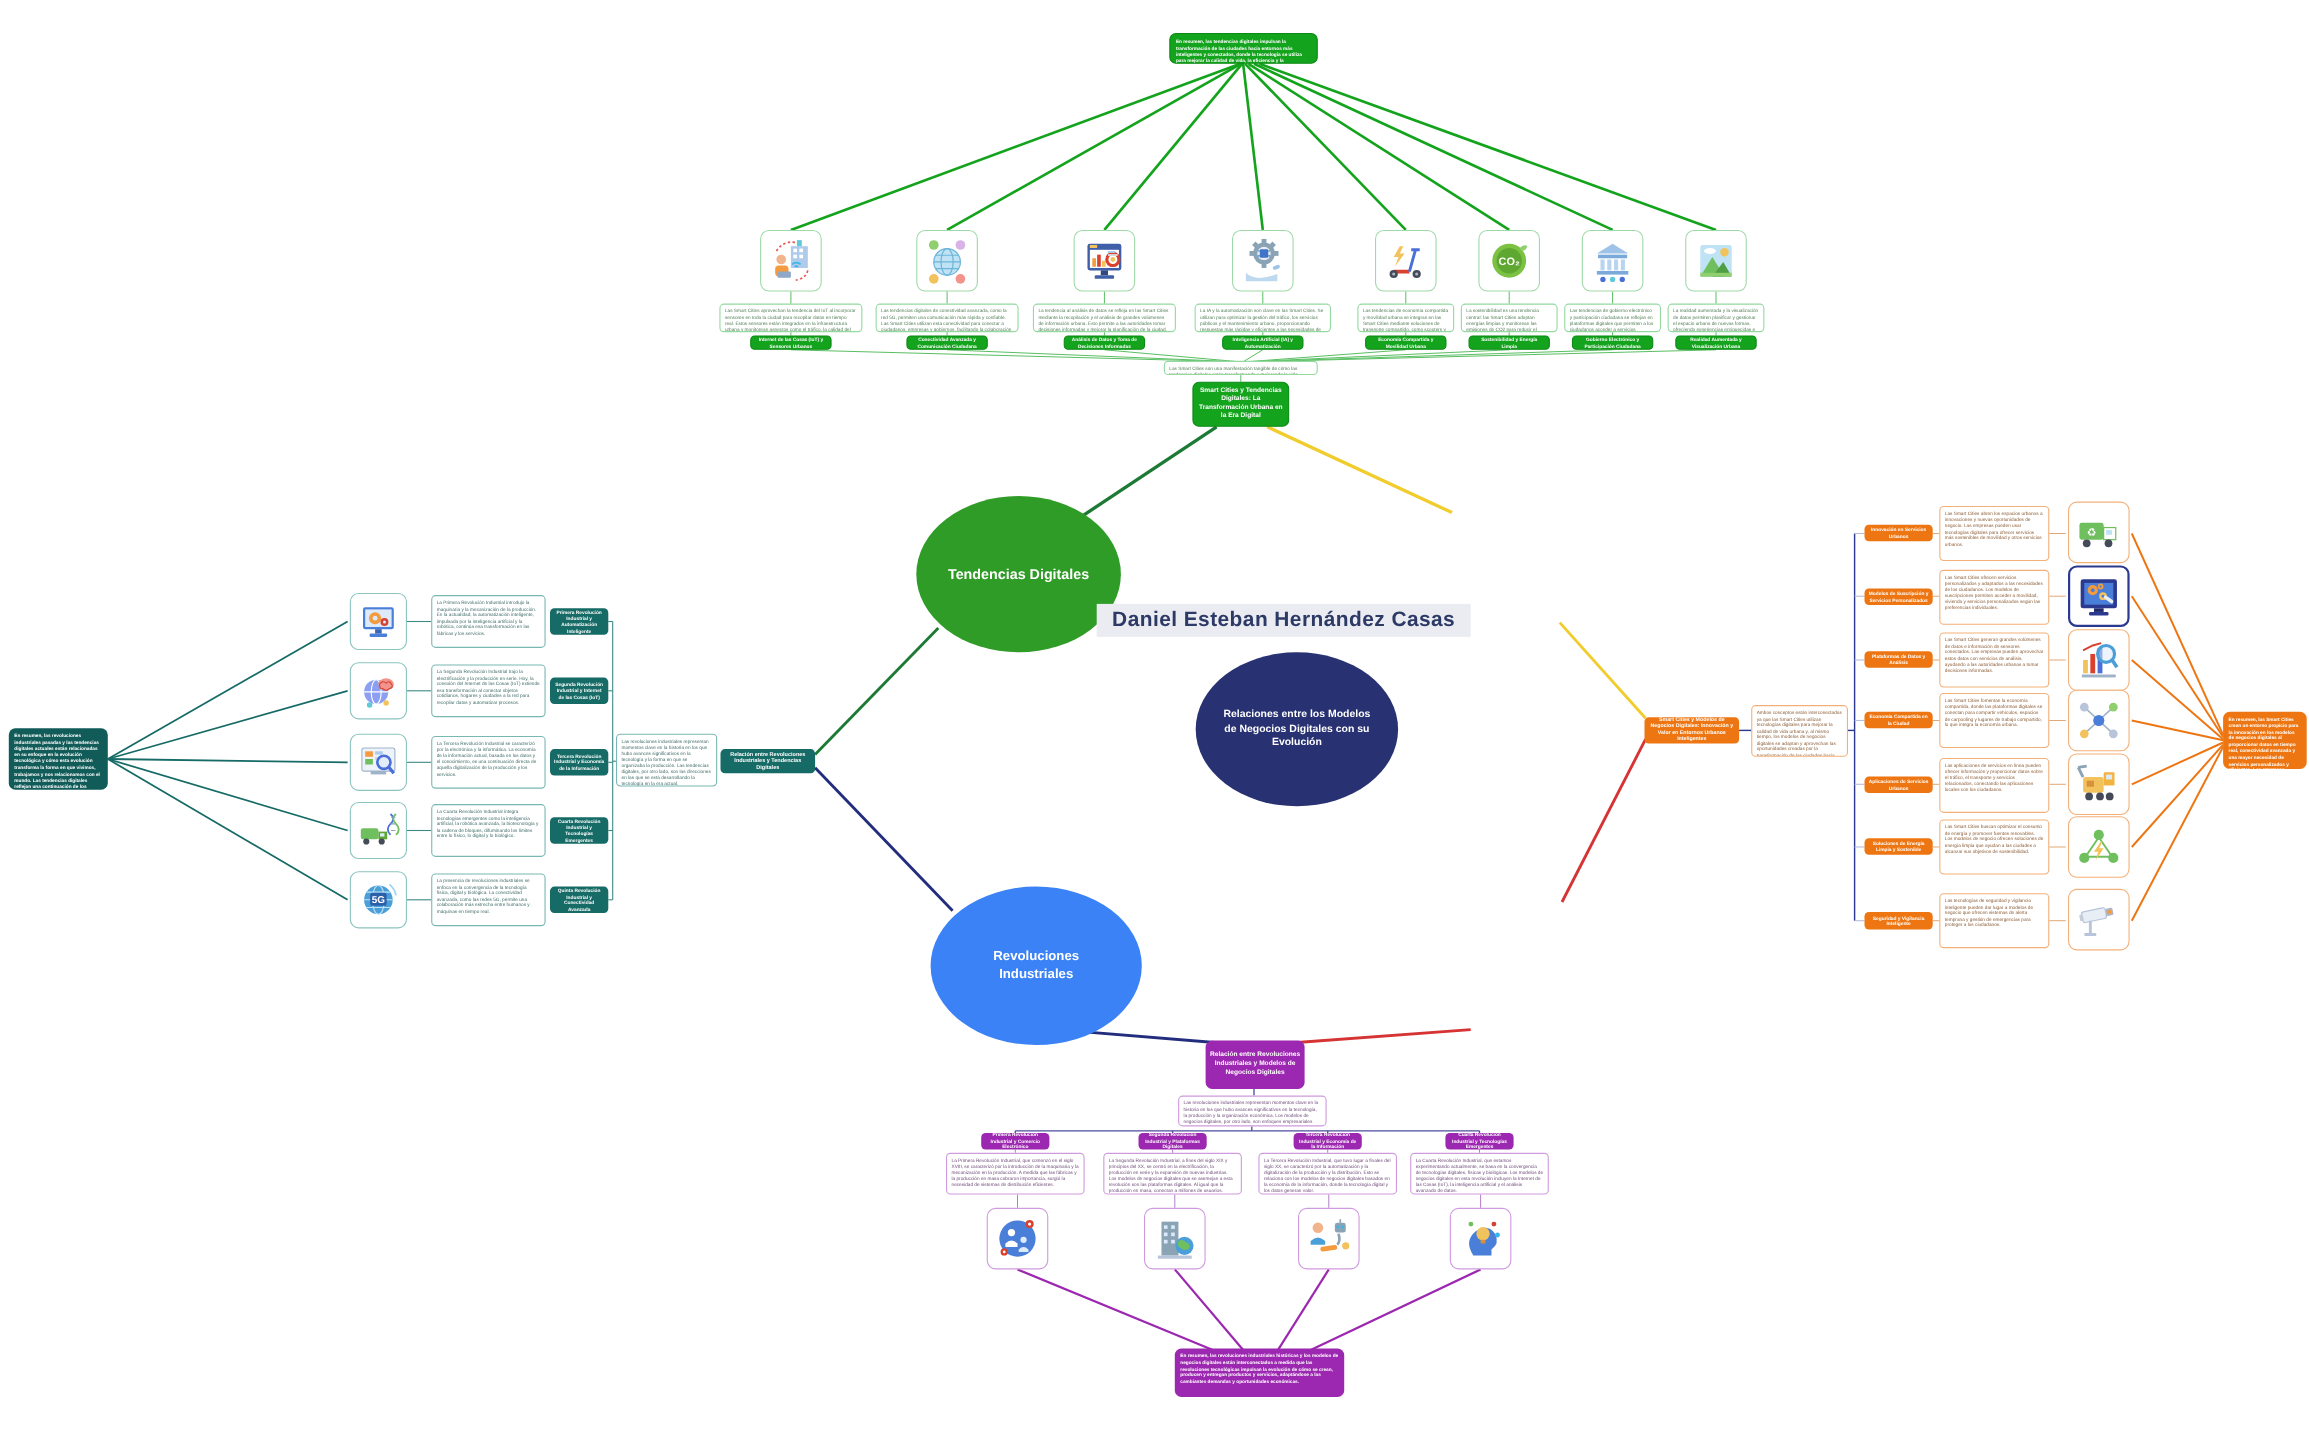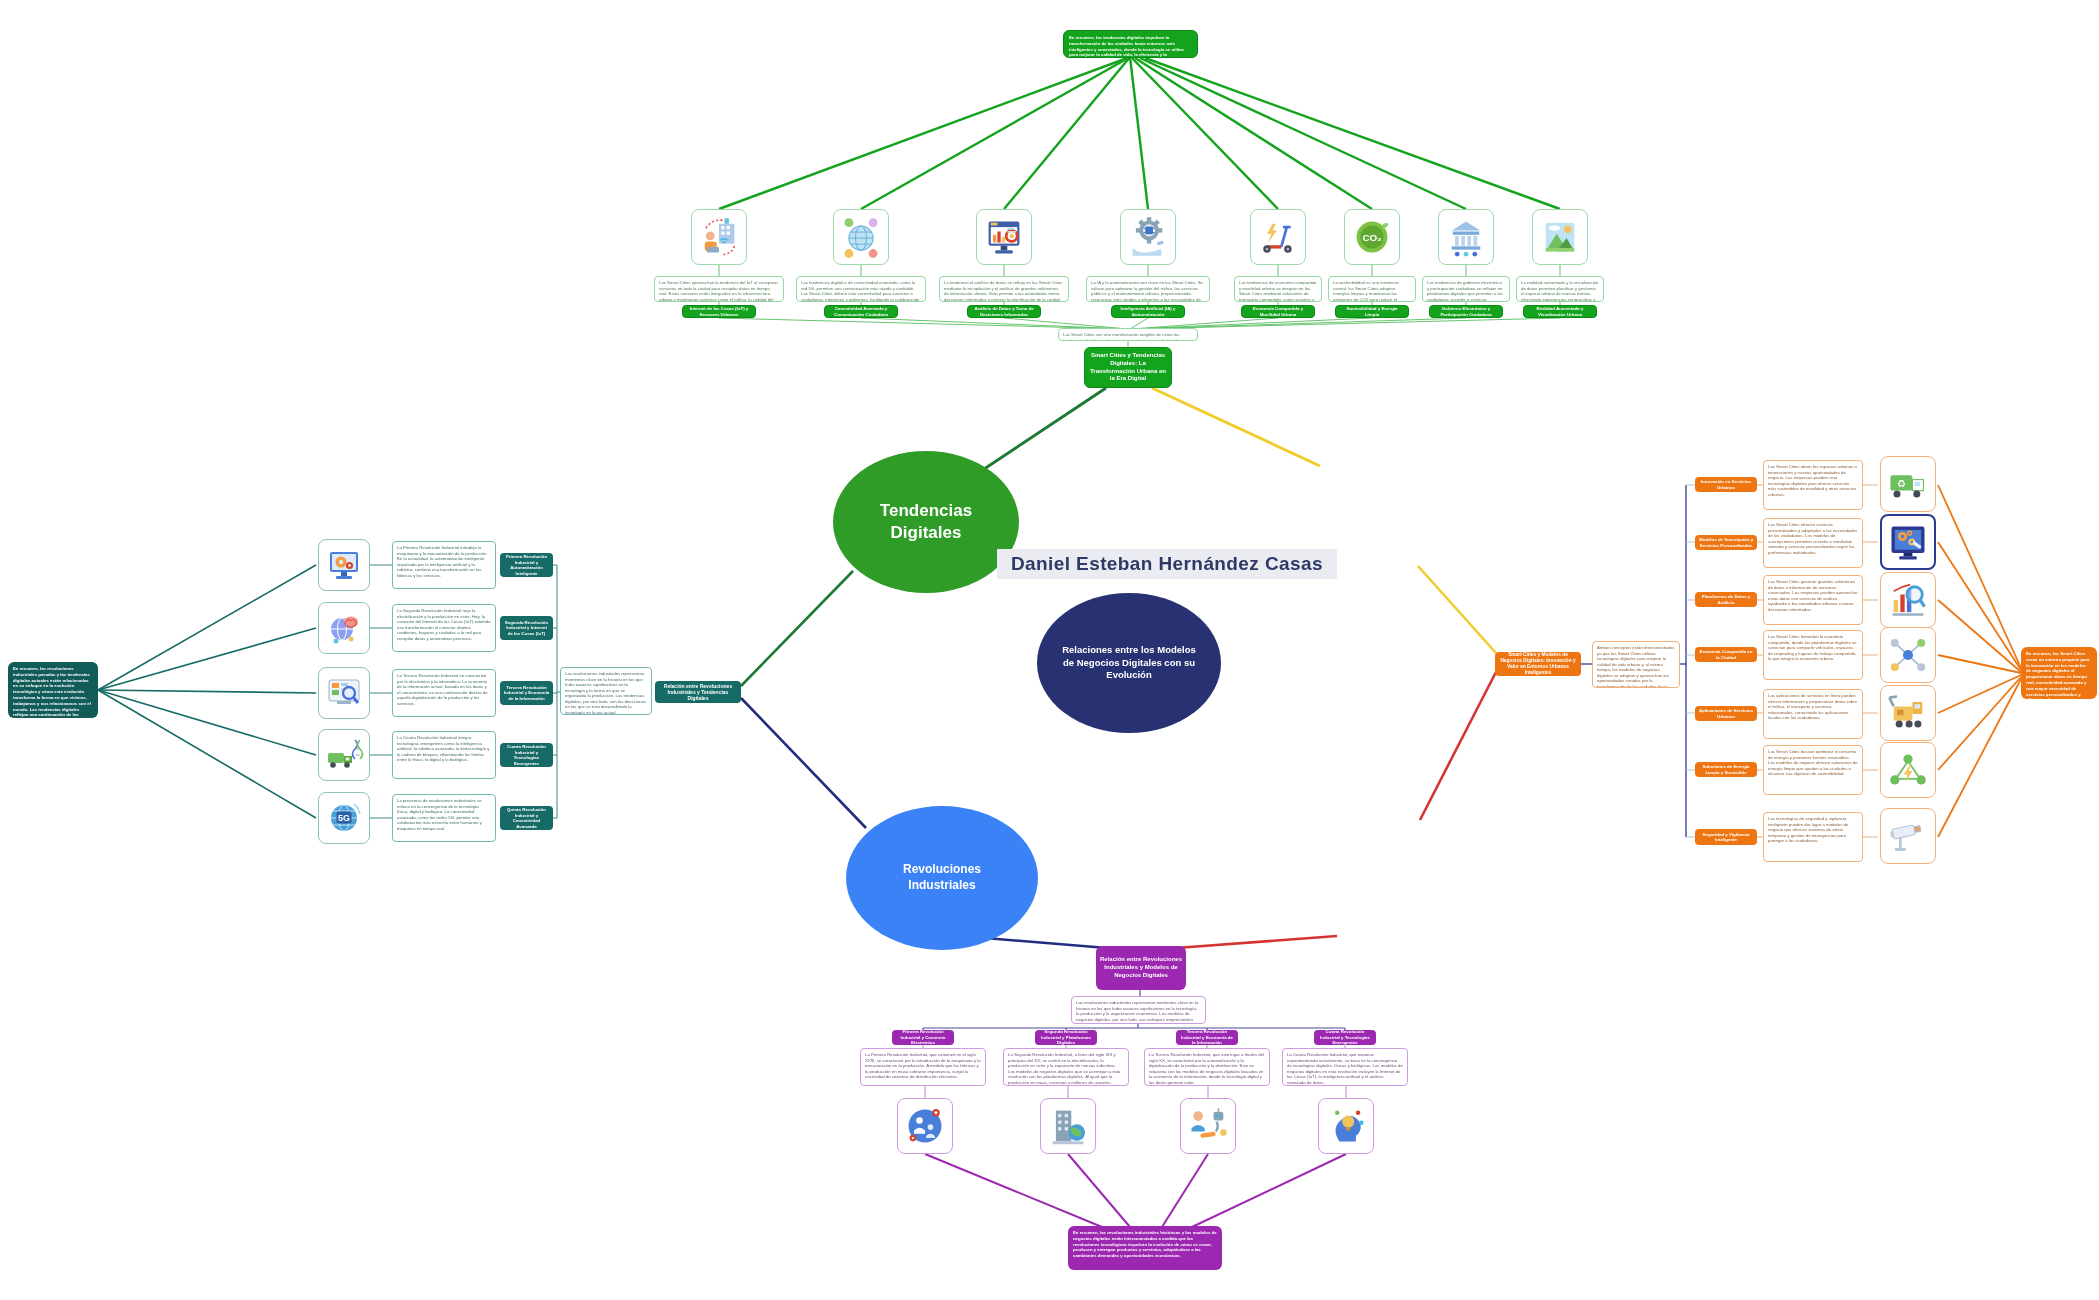--- a/index.html
+++ b/index.html
@@ -322,23 +322,23 @@
         <polygon points="17,33 26,21 33,33" fill="#4f9e43"></polygon>
       <rect x="7" y="30" width="26" height="3" fill="#8fcf6e"></rect>
     </svg>
   </div>
   <div class="node tbox b-green" style="left:1516px;top:276px;width:88px;height:26px;">La realidad aumentada y la visualización de datos permiten planificar y gestionar el espacio urbano de nuevas formas, ofreciendo experiencias enriquecidas e información contextual sobre la ciudad y sus servicios.</div>
   <div class="node chip green" style="left:1523px;top:305px;width:74px;height:13px;">Realidad Aumentada y Visualización Urbana</div>
 
   <div class="node tbox b-green" style="left:1058px;top:328px;width:140px;height:13px;">Las Smart Cities son una manifestación tangible de cómo las tendencias digitales están transformando y mejorando la vida urbana.</div>
   <div class="node chip green bigchip" style="left:1084px;top:347px;width:88px;height:41px;">Smart Cities y Tendencias Digitales: La Transformación Urbana en la Era Digital</div>
 
-  <div class="circle" style="left:833px;top:451px;width:142px;height:142px;background:#2f9c27;font-size:17px;padding:0 22px;">Tendencias Digitales</div>
+  <div class="circle" style="left:833px;top:451px;width:142px;height:142px;background:#2f9c27;font-size:13px;padding:0 22px;">Tendencias Digitales</div>
   <div class="circle" style="left:846px;top:806px;width:144px;height:144px;background:#3b82f6;font-size:12px;padding:0 24px;">Revoluciones Industriales</div>
-  <div class="circle" style="left:1037px;top:593px;width:140px;height:140px;background:#283272;font-size:9.5px;padding:0 22px;">Relaciones entre los Modelos de Negocios Digitales con su Evolución</div>
+  <div class="circle" style="left:1087px;top:593px;width:140px;height:140px;background:#283272;font-size:9.5px;padding:0 22px;">Relaciones entre los Modelos de Negocios Digitales con su Evolución</div>
   <div class="namebox" style="left:997px;top:549px;height:30px;">Daniel Esteban Hernández Casas</div>
 
   <div class="node summary teal" style="left:8px;top:662px;width:90px;height:56px;">En resumen, las revoluciones industriales pasadas y las tendencias digitales actuales están relacionadas en su enfoque en la evolución tecnológica y cómo esta evolución transforma la forma en que vivimos, trabajamos y nos relacionamos con el mundo. Las tendencias digitales reflejan una continuación de los beneficios históricos de innovación tecnológica y su impacto en la sociedad y la economía.</div>
 
   <div class="node icon-card teal" style="left:318px;top:539px;width:52px;height:52px;">
     <svg width="40" height="40" viewBox="0 0 40 40">
       <rect x="6" y="7" width="28" height="20" rx="2" fill="#4a7fd9"></rect>
         <rect x="8" y="9" width="24" height="16" fill="#dceafa"></rect>
       <circle cx="17" cy="17" r="5.5" fill="#f49a3f"></circle>
         <circle cx="17" cy="17" r="2.2" fill="#dceafa"></circle>

